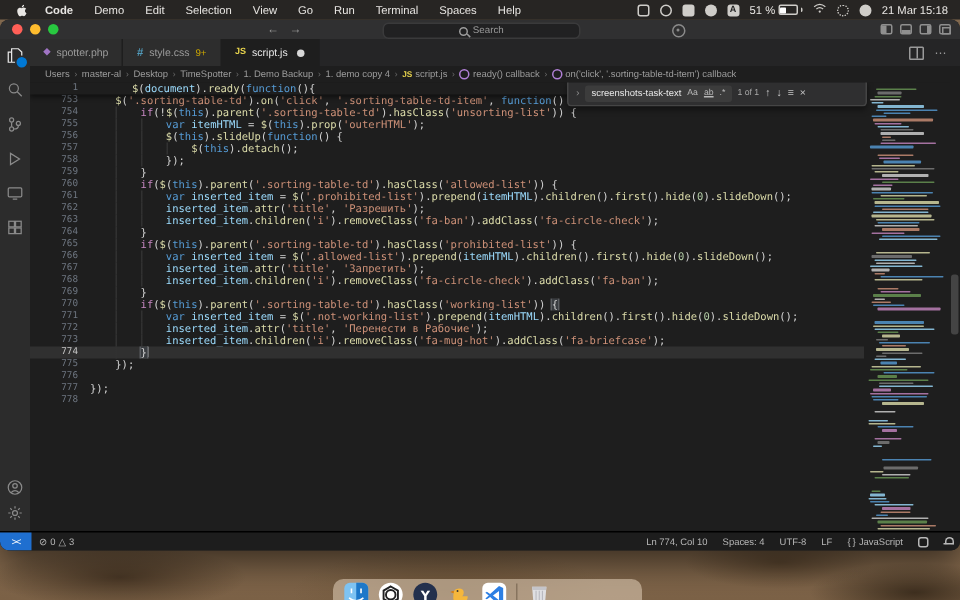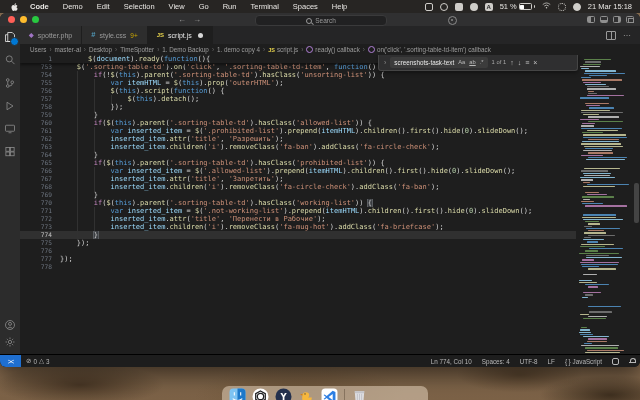--- a/index.html
+++ b/index.html
@@ -341,21 +341,21 @@
         <div class="line">
           <span class="gutter">754</span>
           <pre style="background-image: linear-gradient(rgb(49, 49, 49) 0px, rgb(49, 49, 49) 0px); background-position: 4ch 0px; background-size: 1px 100%; background-repeat: no-repeat;">        <span class="ctl">if</span>(!<span class="fn">$</span>(<span class="kw">this</span>).<span class="fn">parent</span>(<span class="str">'.sorting-table-td'</span>).<span class="fn">hasClass</span>(<span class="str">'unsorting-list'</span>)) {</pre>
         </div>
         <div class="line">
           <span class="gutter">755</span>
           <pre style="background-image: linear-gradient(rgb(49, 49, 49) 0px, rgb(49, 49, 49) 0px), linear-gradient(rgb(49, 49, 49) 0px, rgb(49, 49, 49) 0px); background-position: 4ch 0px, 8ch 0px; background-size: 1px 100%; background-repeat: no-repeat;">            <span class="kw">var</span> <span class="id">itemHTML</span> = <span class="fn">$</span>(<span class="kw">this</span>).<span class="fn">prop</span>(<span class="str">'outerHTML'</span>);</pre>
         </div>
         <div class="line">
           <span class="gutter">756</span>
-          <pre style="background-image: linear-gradient(rgb(49, 49, 49) 0px, rgb(49, 49, 49) 0px), linear-gradient(rgb(49, 49, 49) 0px, rgb(49, 49, 49) 0px); background-position: 4ch 0px, 8ch 0px; background-size: 1px 100%; background-repeat: no-repeat;">            <span class="fn">$</span>(<span class="kw">this</span>).<span class="fn">script</span>(<span class="kw">function</span>() {</pre>
+          <pre style="background-image: linear-gradient(rgb(49, 49, 49) 0px, rgb(49, 49, 49) 0px), linear-gradient(rgb(49, 49, 49) 0px, rgb(49, 49, 49) 0px); background-position: 4ch 0px, 8ch 0px; background-size: 1px 100%; background-repeat: no-repeat;">            <span class="fn">$</span>(<span class="kw">this</span>).<span class="fn">slideUp</span>(<span class="kw">function</span>() {</pre>
         </div>
         <div class="line">
           <span class="gutter">757</span>
           <pre style="background-image: linear-gradient(rgb(49, 49, 49) 0px, rgb(49, 49, 49) 0px), linear-gradient(rgb(49, 49, 49) 0px, rgb(49, 49, 49) 0px), linear-gradient(rgb(49, 49, 49) 0px, rgb(49, 49, 49) 0px); background-position: 4ch 0px, 8ch 0px, 12ch 0px; background-size: 1px 100%; background-repeat: no-repeat;">                <span class="fn">$</span>(<span class="kw">this</span>).<span class="fn">detach</span>();</pre>
         </div>
         <div class="line">
           <span class="gutter">758</span>
           <pre style="background-image: linear-gradient(rgb(49, 49, 49) 0px, rgb(49, 49, 49) 0px), linear-gradient(rgb(49, 49, 49) 0px, rgb(49, 49, 49) 0px); background-position: 4ch 0px, 8ch 0px; background-size: 1px 100%; background-repeat: no-repeat;">            });</pre>
         </div>
         <div class="line">

